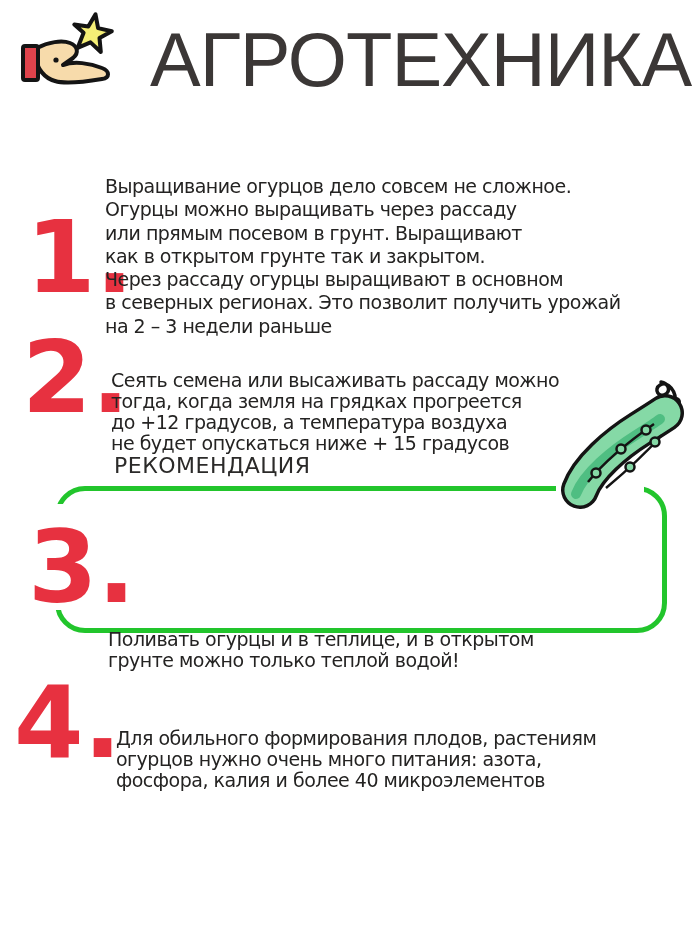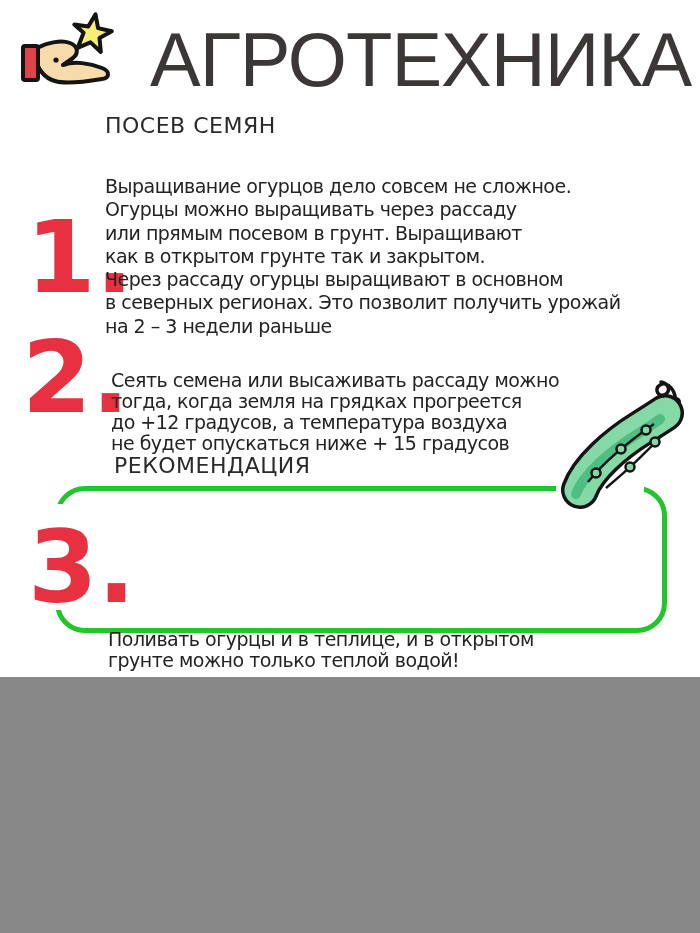--- a/index.html
+++ b/index.html
@@ -1,17 +1,17 @@
 <!DOCTYPE html>
 <html><head>
 <meta charset="utf-8">
 <style>
   html,body{margin:0;padding:0;background:#888;}
   .page{
-    position:relative;width:700px;height:677px;margin:0 auto;
+    position:relative;width:700px;height:933px;margin:0 auto;
     background:#ffffff;overflow:hidden;
     font-family:"DejaVu Sans",sans-serif;color:#242322;
   }
   .title{
     position:absolute;left:150px;top:22px;
     font-family:"Liberation Sans",sans-serif;
     font-size:76px;line-height:1;font-weight:400;
     letter-spacing:-1px;color:#3b3736;white-space:pre;
   }
   .num{
@@ -53,21 +53,20 @@
       <path d="M19,40 C30,34 44,32 52,35 C60,38 61,45 55,50 L45,57 C56,53 72,55 84,60 C92,63 92,70 84,71 C66,74 46,76 37,73 C26,70 19,60 19,52 Z" fill="#f7dbab" stroke="#141414" stroke-width="4" stroke-linejoin="round"></path>
       <circle cx="38" cy="52" r="2.6" fill="#141414"></circle>
 
       <rect x="5" y="38" width="15" height="34" rx="2" fill="#e0434c" stroke="#141414" stroke-width="4"></rect>
     </svg>
   </div>
 
   <div class="title">АГРОТЕХНИКА</div>
 
   <div class="num" style="left:26px;top:208px;">1.</div>
-  <div class="heading" style="left:105px;top:114px;">ПОСЕВ СЕМЯН</div>
   <div class="body-text lh23" style="left:105px;top:144px;">Выращивание огурцов дело совсем не сложное.
 Огурцы можно выращивать через рассаду
 или прямым посевом в грунт. Выращивают
 как в открытом грунте так и закрытом.
 Через рассаду огурцы выращивают в основном
 в северных регионах. Это позволит получить урожай
 на 2 – 3 недели раньше</div>
 
   <div class="num" style="left:22px;top:328px;">2.</div>
   <div class="body-text lh20" style="left:111px;top:339px;">Сеять семена или высаживать рассаду можно

